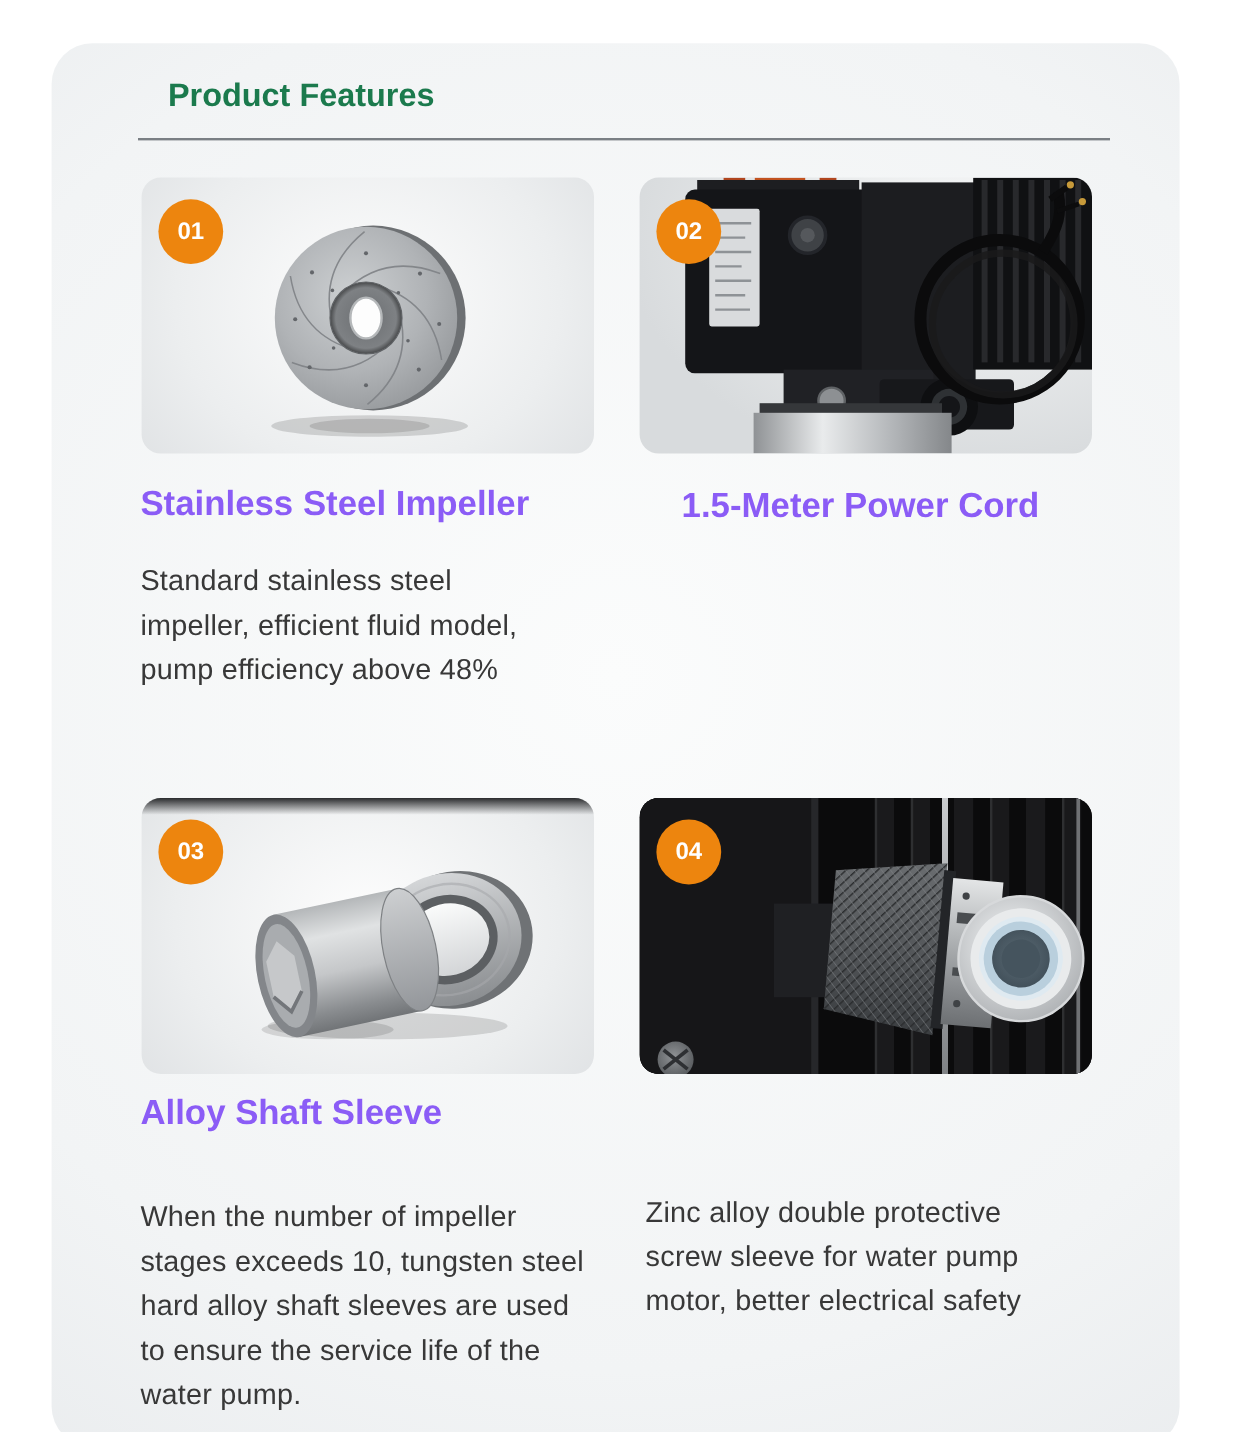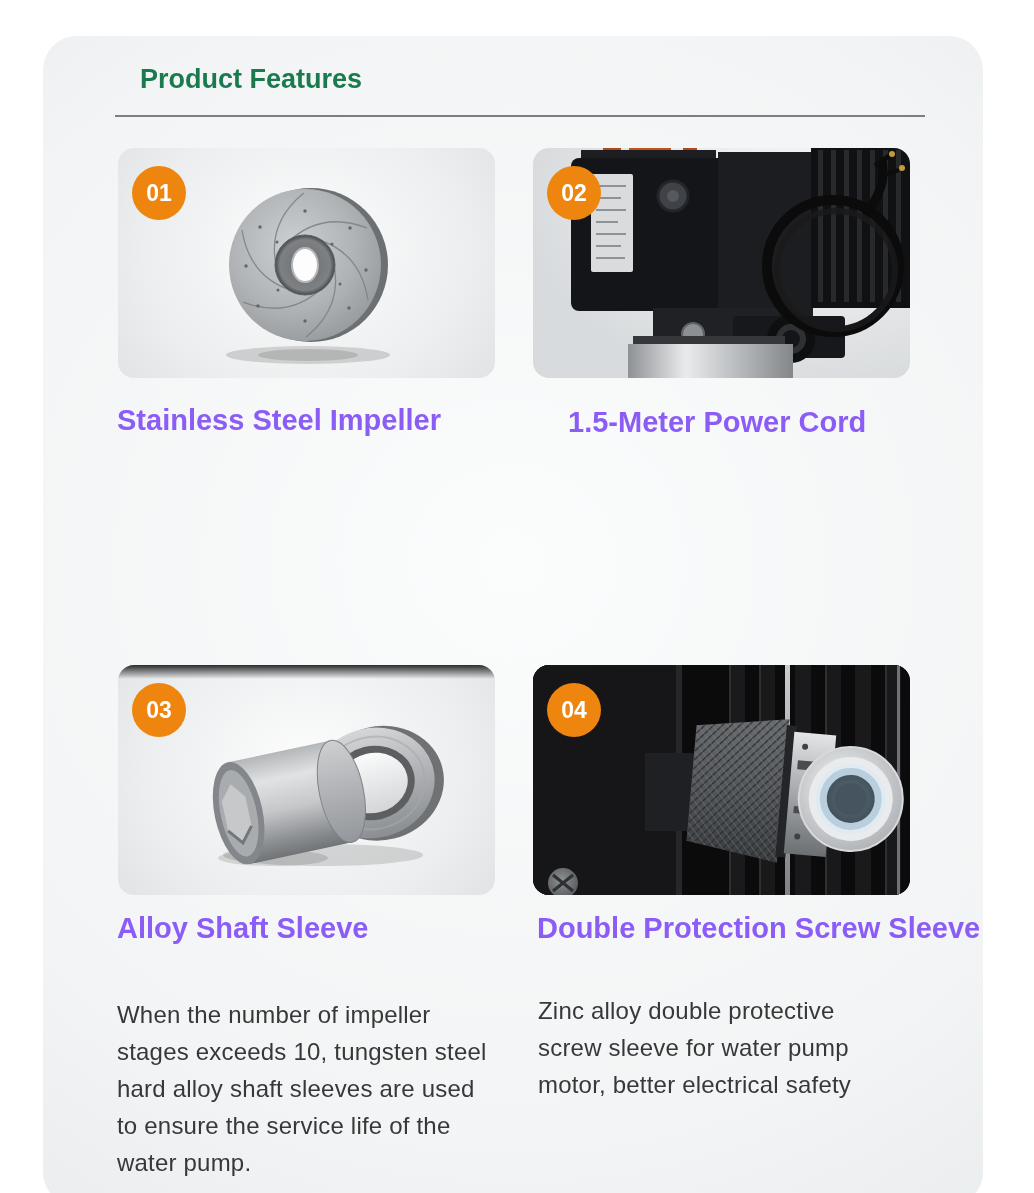--- a/index.html
+++ b/index.html
@@ -12,21 +12,21 @@
   .photo-card{position:absolute;width:377px;height:230px;border-radius:16px;overflow:hidden;}
   .photo-card svg{position:absolute;left:0;top:0;}
   .card-light{background:radial-gradient(85% 120% at 50% 45%, #fdfdfd 0%, #eceeef 50%, #d5d8db 100%);}
   .card-pump{background:radial-gradient(75% 85% at 72% 22%, #fafbfb 0%, #e9ebec 45%, #d8dbdd 100%);}
   .card-dark{background:#0c0c0d;}
   .c1{left:118px;top:120px;}
   .c2{left:533px;top:120px;}
   .c3{left:118px;top:637px;}
   .c4{left:533px;top:637px;}
   .badge{position:absolute;left:14px;top:18px;width:54px;height:54px;border-radius:50%;
-         background:#ed850e;color:#ffffff;font-size:23px;font-weight:700;
+         background:#ed850e;color:#ffffff;font-size:20px;font-weight:700;
          text-align:center;line-height:54px;z-index:5;}
   .feature-title{position:absolute;font-size:29px;font-weight:700;color:#8b5cf6;}
   .t1{left:117px;top:376px;}
   .t2{left:568px;top:378px;}
   .t3{left:117px;top:884px;}
   .t4{left:537px;top:884px;}
   .feature-desc{position:absolute;width:420px;font-size:24px;line-height:37px;color:#383838;
                 white-space:pre-line;letter-spacing:0.2px;}
   .d1{left:117px;top:438px;}
   .d2{left:538px;top:434px;}
@@ -273,29 +273,31 @@
         <circle cx="318" cy="128" r="42" fill="#e9ebec"></circle>
         <circle cx="318" cy="128" r="35" fill="#dfeaf1"></circle>
         <circle cx="318" cy="128" r="31" fill="#b9cfdd"></circle>
         <circle cx="318" cy="128" r="24" fill="url(#lensG)"></circle>
         <circle cx="318" cy="128" r="16" fill="#45545e"></circle>
       </g>
     </svg>
   </div>
 
   <div class="feature-title t1">Stainless Steel Impeller</div>
+  <div class="feature-desc d1">Standard stainless steel
+impeller, efficient fluid model,
+pump efficiency above 48%</div>
 
   <div class="feature-title t2">1.5-Meter Power Cord</div>
 
   <div class="feature-title t3">Alloy Shaft Sleeve</div>
   <div class="feature-desc d3">When the number of impeller
 stages exceeds 10, tungsten steel
 hard alloy shaft sleeves are used
 to ensure the service life of the
 water pump.</div>
 
-  <div class="feature-title t4">Double Protection Screw Sleeve</div>
   <div class="feature-desc d4">Zinc alloy double protective
 screw sleeve for water pump
 motor, better electrical safety</div>
 
   <div class="next-section-edge"></div>
 </div>
 
 </body></html>

